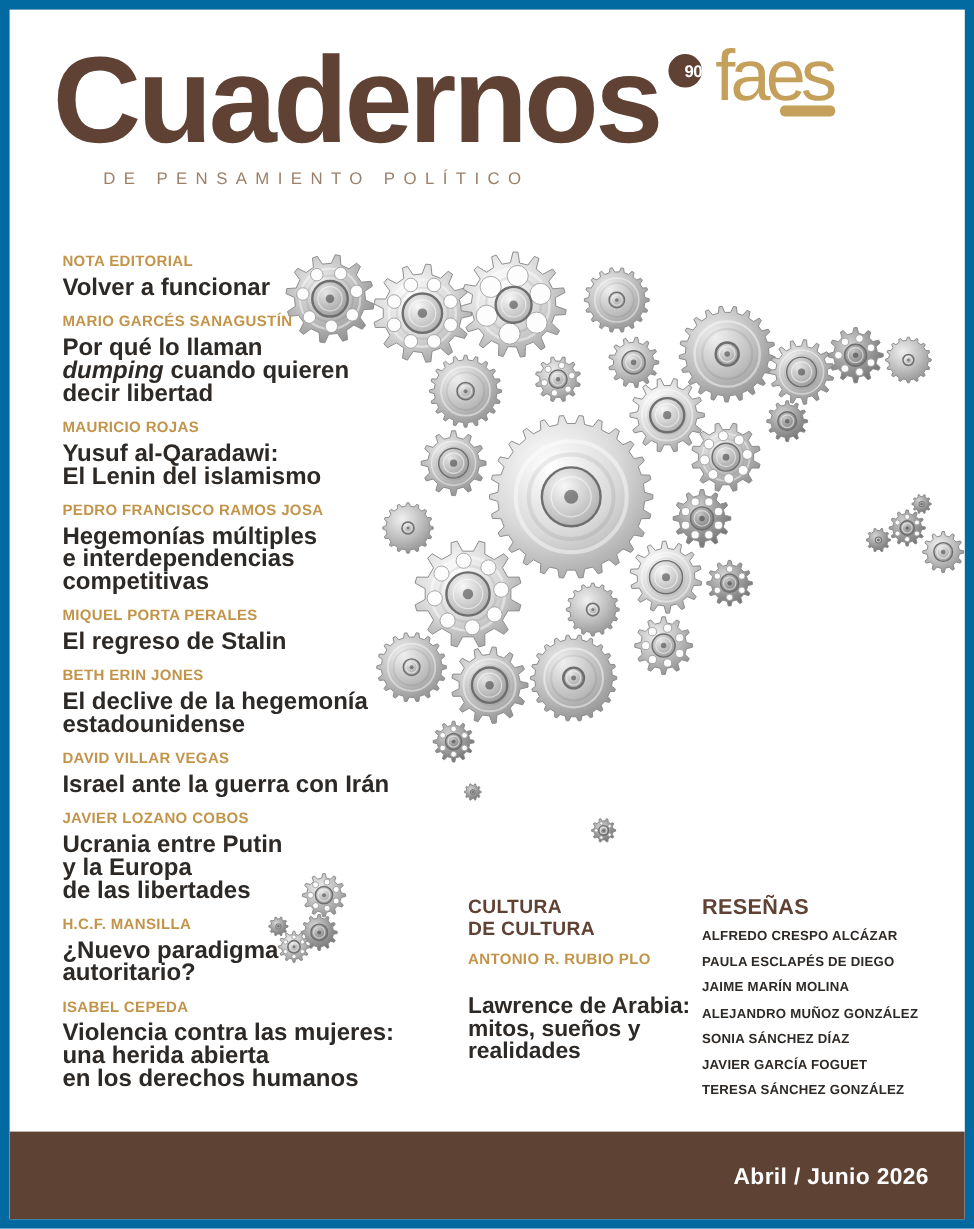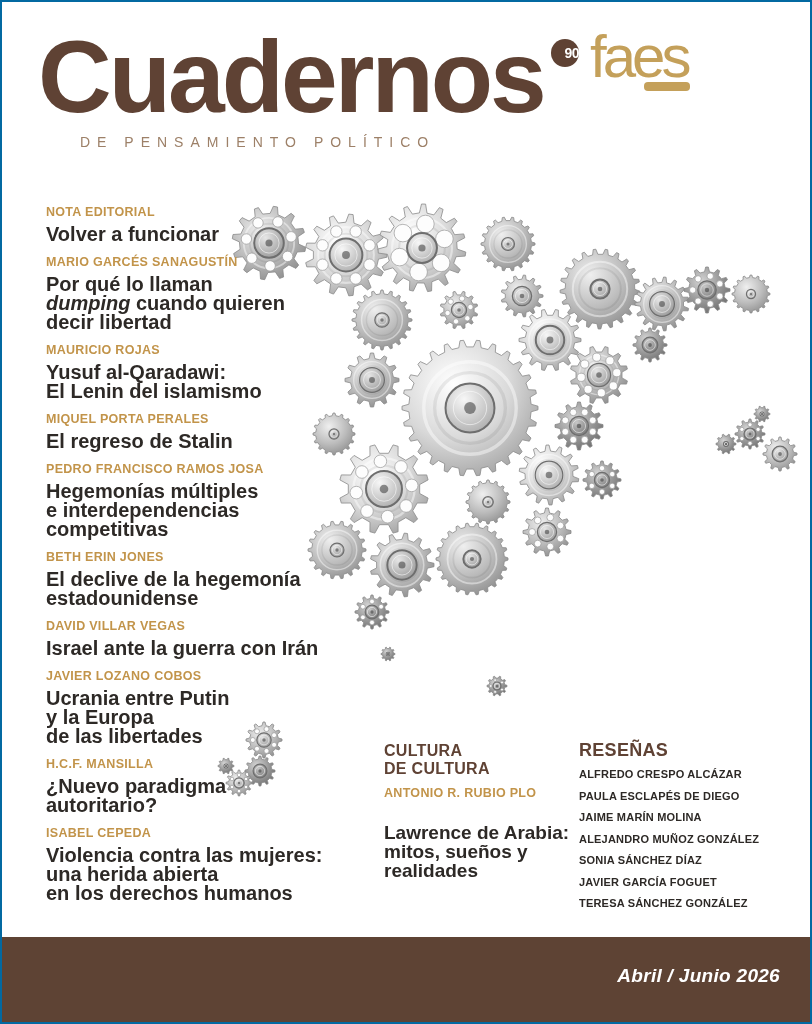--- a/index.html
+++ b/index.html
@@ -1,20 +1,20 @@
 <!DOCTYPE html>
 <html lang="es"><head>
 <meta charset="utf-8">
 <title>Cuadernos faes 90</title>
 <style>
   html,body{margin:0;padding:0;background:#ffffff;}
   .page{
     position:relative;width:812px;height:1024px;margin:0 auto;
     background:#ffffff;overflow:hidden;box-sizing:border-box;
-    border:2px solid #0369a1;
+    border:8px solid #0369a1;
     font-family:"Liberation Sans","DejaVu Sans",sans-serif;
   }
   #gears{position:absolute;left:0;top:0;width:808px;height:1020px;pointer-events:none;}
 
   
   .masthead-title{
     position:absolute;left:36px;top:24px;margin:0;
     font-size:102px;font-weight:700;line-height:1;letter-spacing:-3px;
     color:#5f4234;white-space:nowrap;
   }
@@ -75,21 +75,21 @@
     height:14px;margin-bottom:7.5px;white-space:nowrap;
   }
 
   
   .bottom-bar{
     position:absolute;left:0;right:0;top:935px;bottom:0;
     background:#5e4334;
   }
   .issue-date{
     position:absolute;right:30px;top:28px;
-    color:#ffffff;font-size:19px;font-weight:700;letter-spacing:.3px;font-style:italic;
+    color:#ffffff;font-size:19px;font-weight:700;letter-spacing:.3px;
   }
 </style>
 </head>
 <body>
 
 <div class="page">
 
   <svg id="gears" viewBox="0 0 808 1020">
     <defs>
       <radialGradient id="g-light" cx="38%" cy="32%" r="75%">
@@ -494,28 +494,28 @@
         <div class="t-line">Por qué lo llaman</div>
         <div class="t-line"><i>dumping</i> cuando quieren</div>
         <div class="t-line">decir libertad</div>
       </article>
       <article class="article">
         <div class="author">MAURICIO ROJAS</div>
         <div class="t-line">Yusuf al-Qaradawi:</div>
         <div class="t-line">El Lenin del islamismo</div>
       </article>
       <article class="article">
-        <div class="author">MIQUEL PORTA PERALES</div>
-        <div class="t-line">El regreso de Stalin</div>
-      </article>
-      <article class="article">
         <div class="author">PEDRO FRANCISCO RAMOS JOSA</div>
         <div class="t-line">Hegemonías múltiples</div>
         <div class="t-line">e interdependencias</div>
         <div class="t-line">competitivas</div>
+      </article>
+      <article class="article">
+        <div class="author">MIQUEL PORTA PERALES</div>
+        <div class="t-line">El regreso de Stalin</div>
       </article>
       <article class="article">
         <div class="author">BETH ERIN JONES</div>
         <div class="t-line">El declive de la hegemonía</div>
         <div class="t-line">estadounidense</div>
       </article>
       <article class="article">
         <div class="author">DAVID VILLAR VEGAS</div>
         <div class="t-line">Israel ante la guerra con Irán</div>
       </article>

